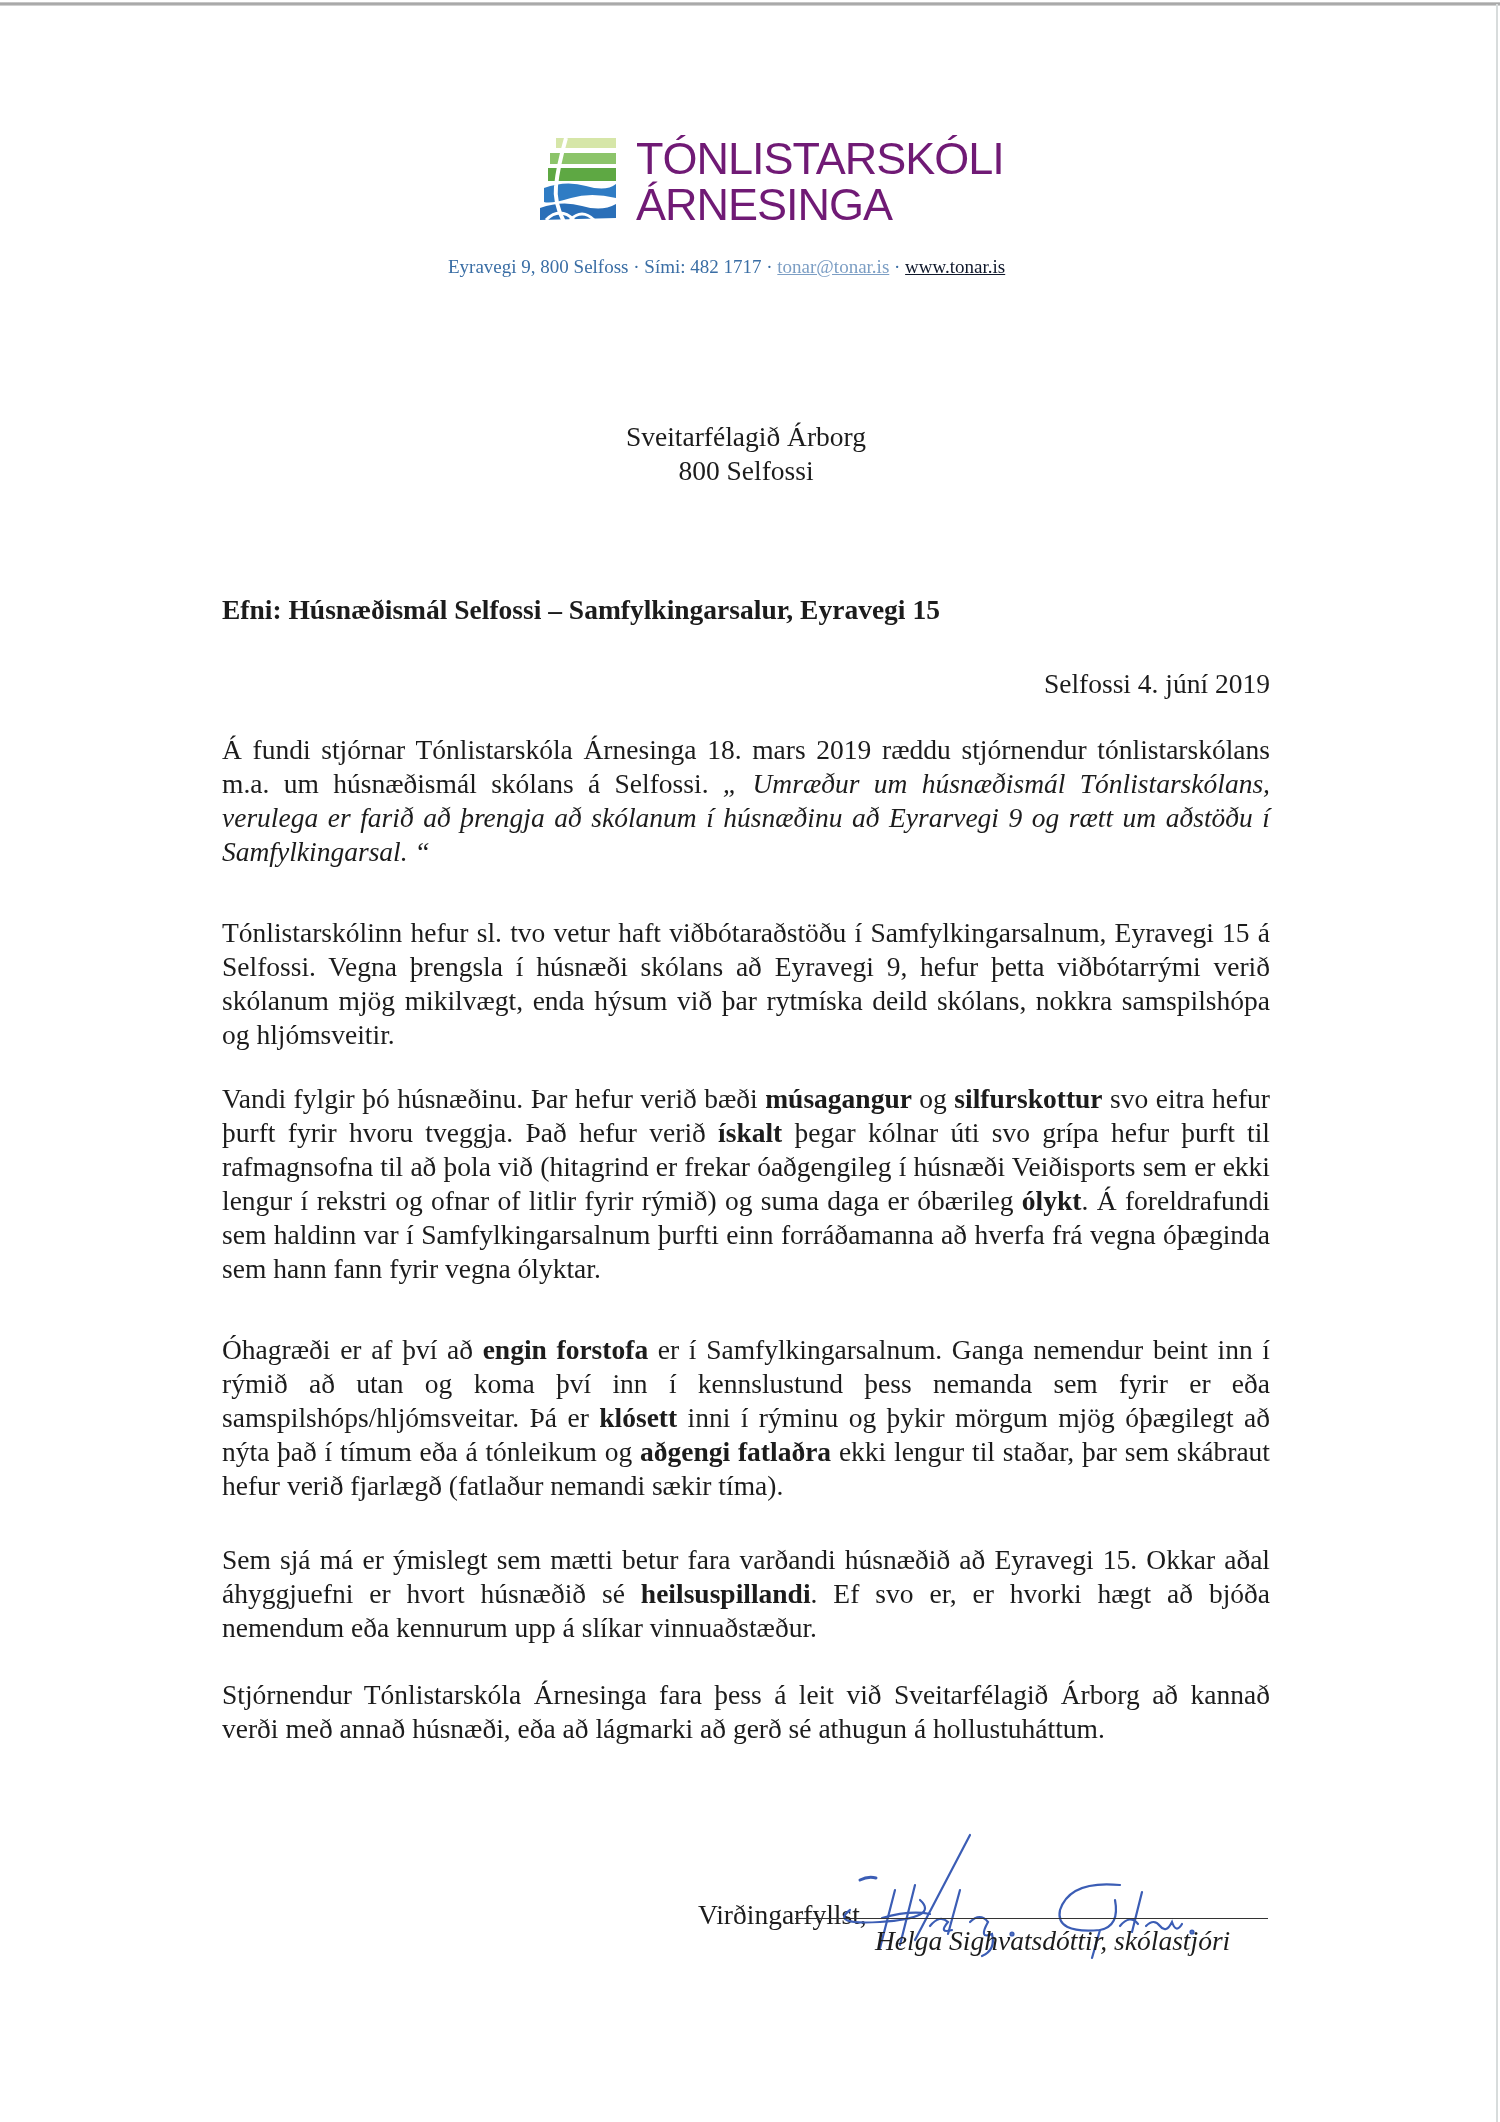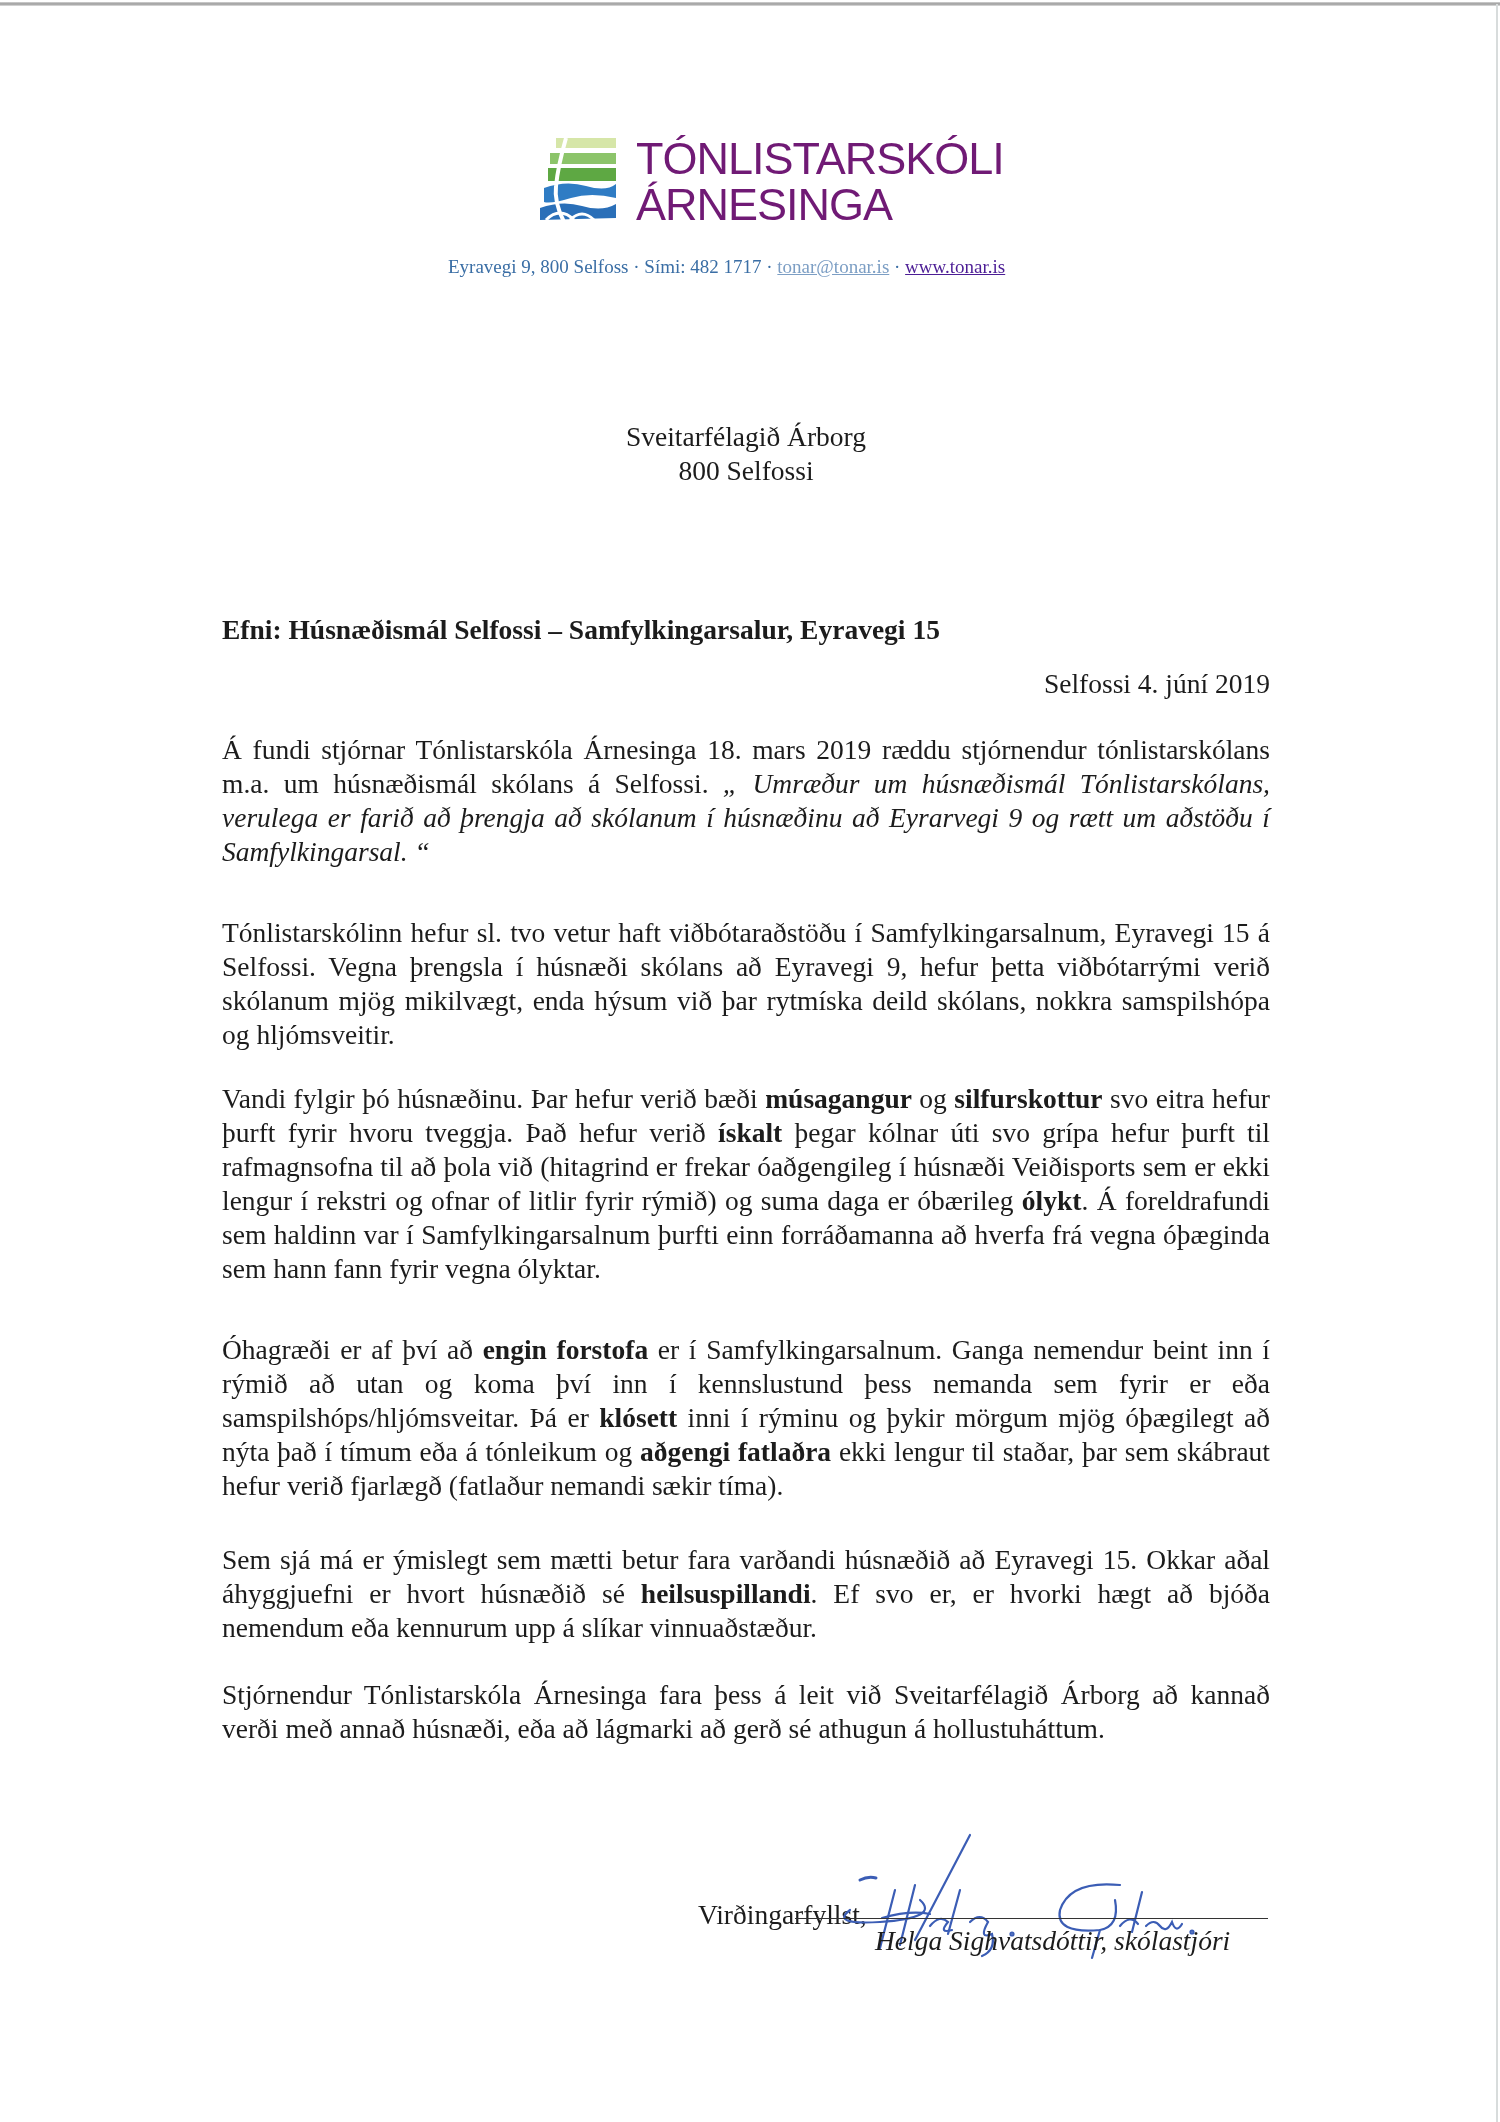--- a/index.html
+++ b/index.html
@@ -53,33 +53,33 @@
       width: 640px;
       font-size: 19px;
       color: #3a6ea5;
       white-space: nowrap;
     }
     .contact-line .email {
       color: #7c9ec4;
       text-decoration: underline;
     }
     .contact-line .web {
-      color: #4c1d95;
+      color: #0f172a;
       text-decoration: underline;
     }
     
     .text-block {
       position: absolute;
       left: 222px;
       width: 1048px;
       font-size: 27.5px;
       line-height: 34px;
     }
     .address { top: 420px; line-height: 34px; text-align: center; }
-    .subject { top: 593px; font-weight: bold; font-size: 27.5px; margin-top: 20px; }
+    .subject { top: 593px; font-weight: bold; font-size: 27.5px; }
     .date {
       position: absolute;
       top: 668px;
       right: 230px;
       font-size: 27.5px;
     }
     .para {
       text-align: justify;
     }
     .p1 { top: 733px; }

